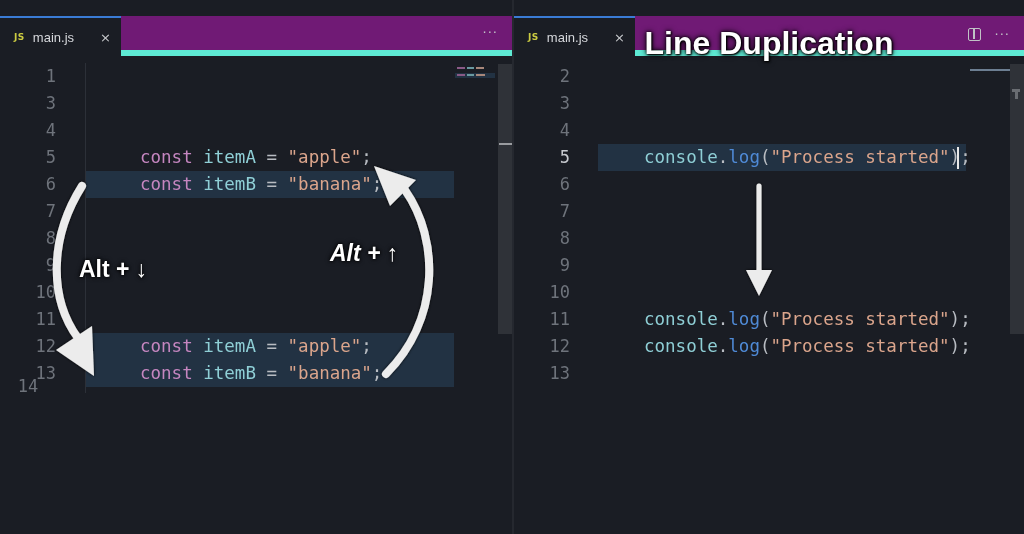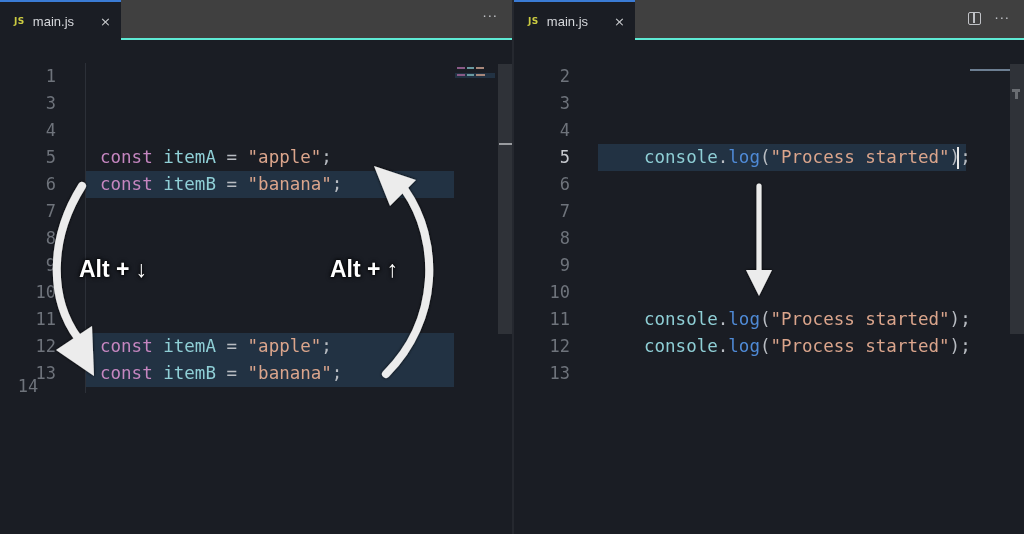--- a/index.html
+++ b/index.html
@@ -4,37 +4,37 @@
 <style>
   * { margin: 0; padding: 0; box-sizing: border-box; }
   html, body { width: 1024px; height: 534px; overflow: hidden; background: #181b22; }
   body { position: relative; font-family: "DejaVu Sans Mono", monospace; }
 
   .pane { position: absolute; top: 0; height: 534px; background: #1a1d24; overflow: hidden; }
   .pane.left { left: 0; width: 512px; }
   .pane.right { left: 514px; width: 510px; }
   .divider { position: absolute; left: 512px; top: 0; width: 2px; height: 534px; background: #25282f; }
 
-  .tabbar { position: absolute; left: 0; top: 0; right: 0; height: 40px; background: #404040; border-bottom: 2px solid #5eead4; }
+  .tabbar { position: absolute; left: 0; top: 16px; right: 0; height: 40px; background: #701a75; border-bottom: 6px solid #5eead4; }
   .tab { position: absolute; left: 0; top: 0; height: 40px; width: 121px; background: #1a1d24; border-top: 2px solid #3a7bd5; display: flex; align-items: center; padding-left: 14px; }
   .tab .js-icon { font-family: "DejaVu Sans", sans-serif; font-size: 9px; font-weight: bold; color: #cbcb41; margin-right: 8px; letter-spacing: 0.5px; }
   .tab .tab-label { font-family: "Liberation Sans", sans-serif; font-size: 13px; color: #d6d8dc; }
   .tab .close { position: absolute; right: 10px; top: 12px; font-family: "DejaVu Sans", sans-serif; font-size: 13px; color: #c8cacd; cursor: pointer; }
   .tab-actions { position: absolute; right: 14px; top: 12px; display: flex; gap: 14px; align-items: center; }
   .more { font-family: "DejaVu Sans", sans-serif; font-size: 13px; color: #c0c2c6; letter-spacing: 1px; line-height: 10px; cursor: pointer; }
   .split-icon { width: 13px; height: 13px; border: 1.5px solid #c0c2c6; border-radius: 2px; position: relative; cursor: pointer; }
   .split-icon::after { content: ""; position: absolute; left: 4.5px; top: 0; width: 1.5px; height: 10px; background: #c0c2c6; }
 
   .editor { position: absolute; left: 0; top: 41px; right: 0; bottom: 0; }
   .ln { position: absolute; width: 56px; text-align: right; font-size: 17px; line-height: 27px; color: #6e737b; }
   .ln.active { color: #c8cbd0; }
   .code { position: absolute; font-size: 17.5px; line-height: 27px; white-space: pre; color: #c9ccd1; }
   .hl { position: absolute; background: #223243; }
 
-  .kw { color: #c586c0; }
+  .kw { color: #c586c0; margin-left: 40px; }
   .var { color: #8fcfd6; }
   .op { color: #b8bcc2; }
   .str { color: #dba58c; }
   .fn { color: #4f8ad6; }
   .obj { color: #8fcfd6; margin-left: 44px; }
 
   .guide { position: absolute; width: 1px; background: #2c3038; }
 
   .scroll-track { position: absolute; background: #2f3238; }
   .minimap-line { position: absolute; height: 2px; }
@@ -95,21 +95,21 @@
       <div class="minimap-line" style="left:12px; top:9px; width:7px; background:#6a9aa0;"></div>
       <div class="minimap-line" style="left:21px; top:9px; width:9px; background:#a8877a;"></div>
     </div>
 
     <div class="scroll-track" style="left:498px; top:23px; width:14px; height:270px;"></div>
     <div style="position:absolute; left:499px; top:102px; width:13px; height:2px; background:#9a9ca0;"></div>
   </div>
 
 
   <div class="label" style="left:79px; top:256px;">Alt + ↓</div>
-  <div class="label" style="left:330px; top:256px;">Alt + ↑</div>
+  <div class="label" style="left:330px; top:240px;font-style:italic;">Alt + ↑</div>
 
   <svg class="overlay" width="512" height="534">
     <defs>
       <filter id="sh1" x="-20%" y="-20%" width="140%" height="140%">
         <feDropShadow dx="0" dy="0" stdDeviation="1.5" flood-color="#000" flood-opacity="0.9"></feDropShadow>
       </filter>
     </defs>
 
     <g filter="url(#sh1)">
       <path d="M82 186 C 48 240, 50 300, 78 338" stroke="#ececec" stroke-width="8" fill="none" stroke-linecap="round"></path>
@@ -162,20 +162,21 @@
 
     <div style="position:absolute; left:456px; top:27px; width:40px; height:6px;">
       <div class="minimap-line" style="left:0; top:1px; width:40px; background:#6c7e92;"></div>
     </div>
 
     <div class="scroll-track" style="left:496px; top:23px; width:14px; height:270px;"></div>
     <div style="position:absolute; left:498px; top:48px; width:8px; height:3px; background:#6a6d72;"></div>
     <div style="position:absolute; left:501px; top:48px; width:3px; height:10px; background:#6a6d72;"></div>
   </div>
 
+  <div class="title" style="left:100px; top:24px; width:310px;">Line Duplication</div>
 
 
   <svg class="overlay" width="510" height="534">
     <defs>
       <filter id="sh2" x="-50%" y="-20%" width="200%" height="140%">
         <feDropShadow dx="0" dy="0" stdDeviation="1.5" flood-color="#000" flood-opacity="0.9"></feDropShadow>
       </filter>
     </defs>
     <g filter="url(#sh2)">
       <line x1="245" y1="186" x2="245" y2="272" stroke="#ececec" stroke-width="5" stroke-linecap="round"></line>

